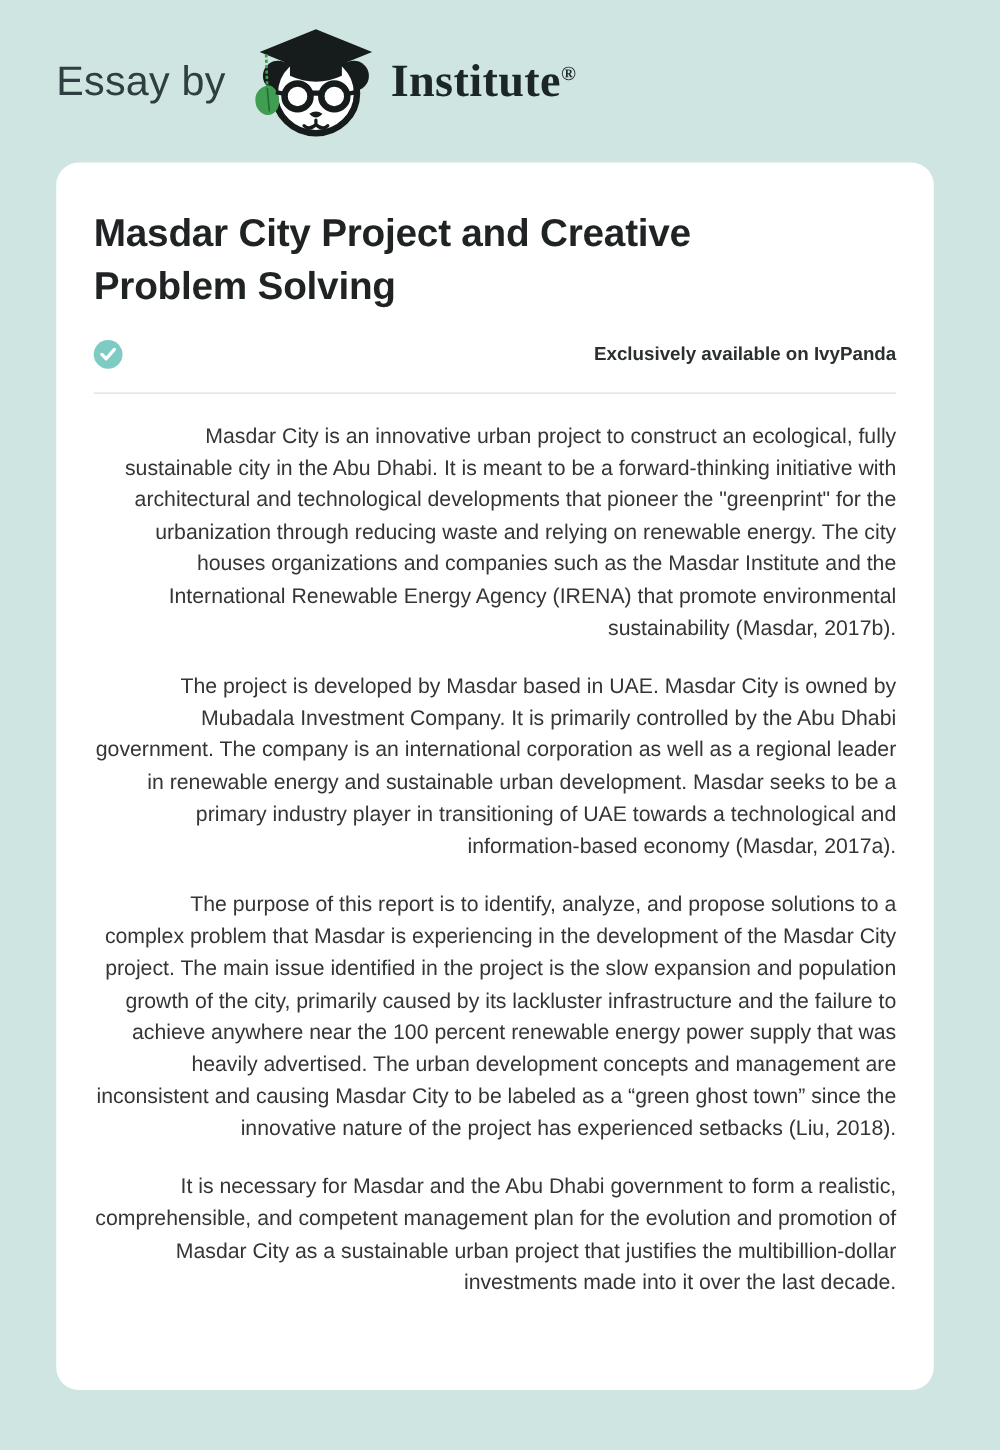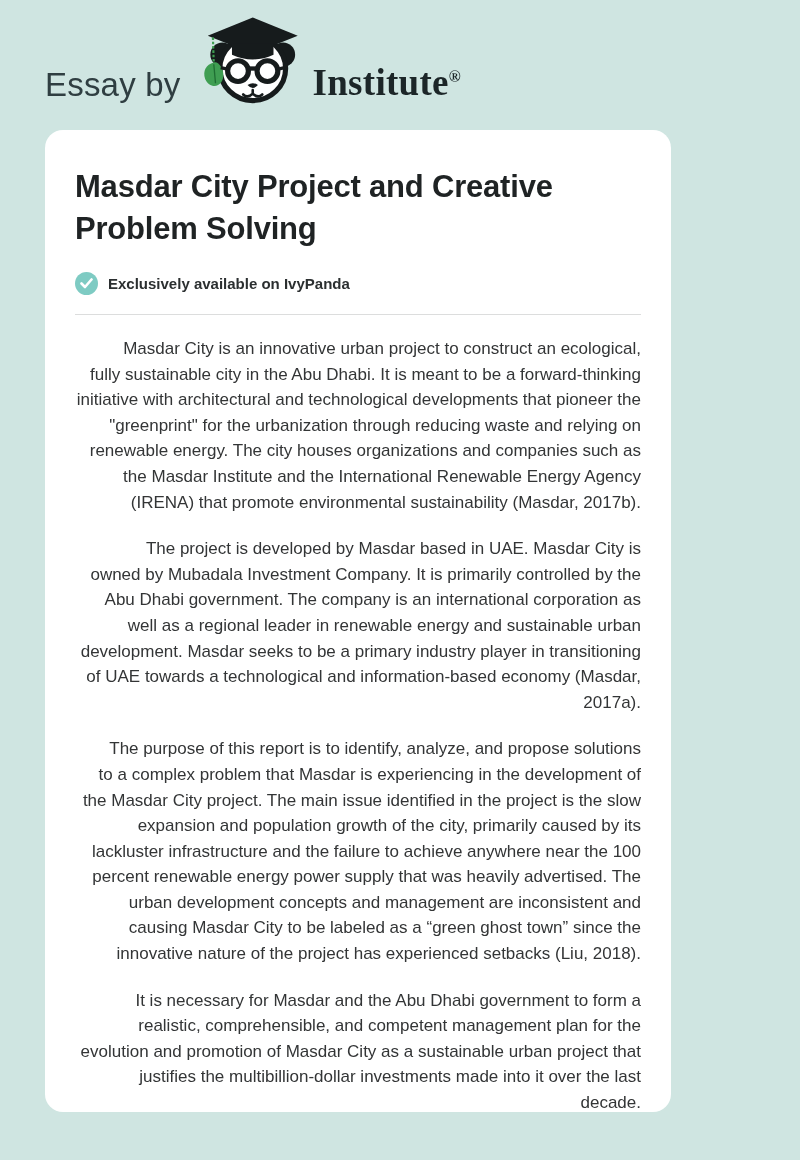--- a/index.html
+++ b/index.html
@@ -8,21 +8,21 @@
     height: 1160px;
     background: #cfe5e1;
     font-family: "Liberation Sans", sans-serif;
     overflow: hidden;
   }
   .page { width: 800px; height: 1160px; position: relative; }
 
   
   .brand-row {
     display: flex;
-    align-items: flex-end;
+    align-items: center;
     padding: 26px 0 0 45px;
     height: 104px;
     gap: 10px;
   }
   .essay-by {
     font-size: 33px;
     font-weight: 400;
     color: #2f3e41;
     letter-spacing: 0.2px;
     margin-right: 8px;
@@ -39,39 +39,40 @@
     font-size: 16px;
     vertical-align: super;
     font-weight: 700;
   }
 
   
   .card {
     position: absolute;
     left: 45px;
     top: 130px;
-    width: 626px;
+    width: 702px;
     height: 982px;
     background: #ffffff;
     border-radius: 18px;
     padding: 36px 30px 40px 30px;
   }
   .doc-title {
     font-size: 31px;
     line-height: 42px;
     font-weight: 700;
     color: #1f2324;
     letter-spacing: -0.2px;
     max-width: 580px;
   }
   .badge-row {
     display: flex;
     align-items: center;
     gap: 10px;
     margin-top: 22px;
+    justify-content: space-between;
   }
   .badge-circle {
     width: 23px;
     height: 23px;
     border-radius: 50%;
     background: #7ecbc3;
     display: flex;
     align-items: center;
     justify-content: center;
     flex: 0 0 auto;

